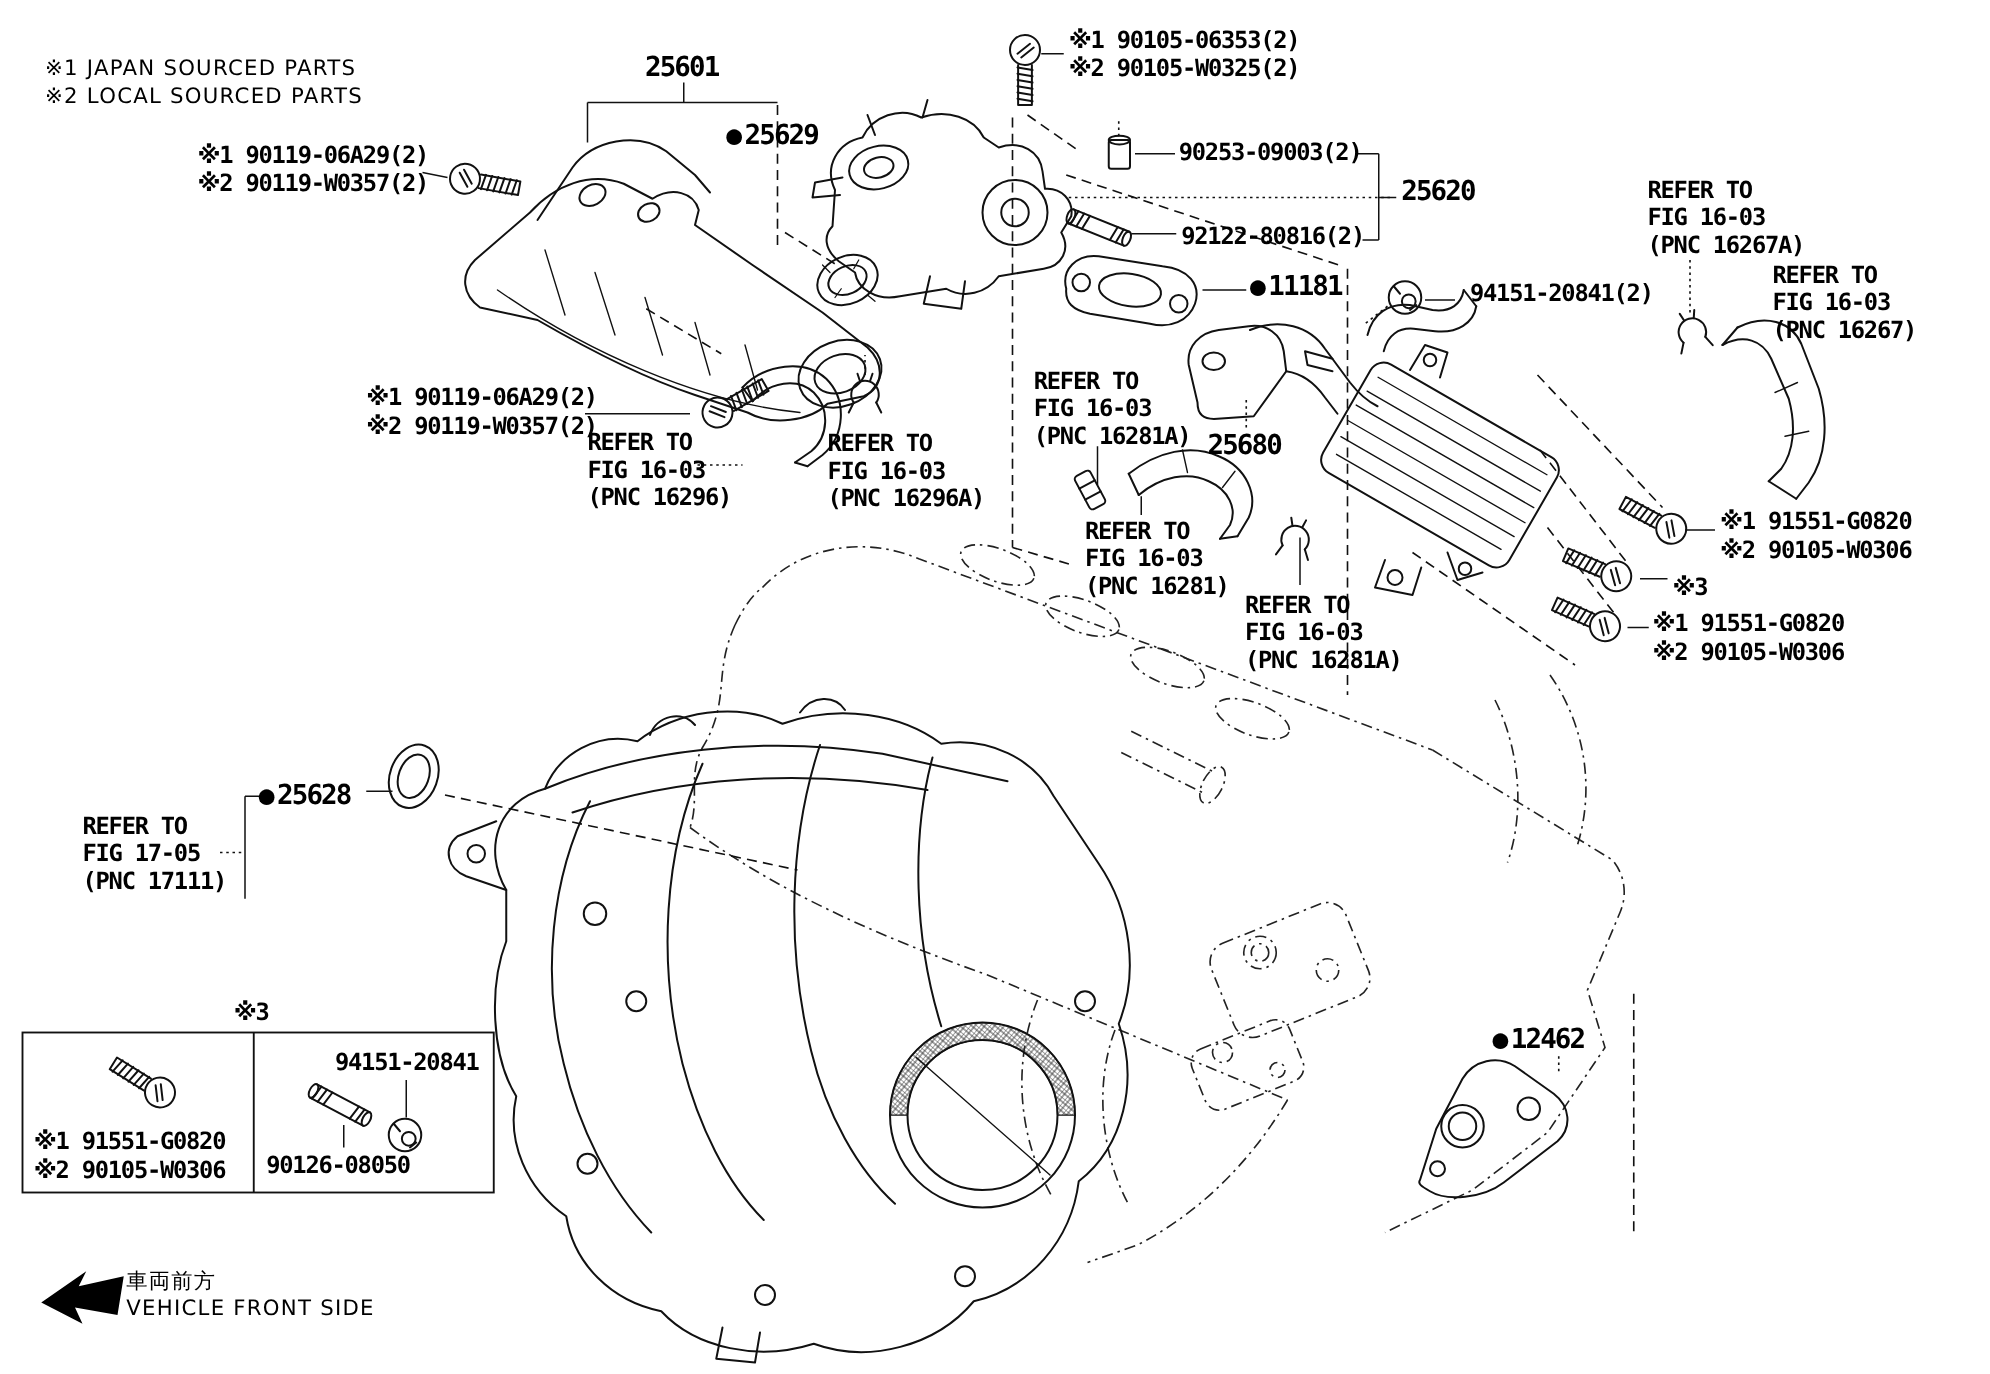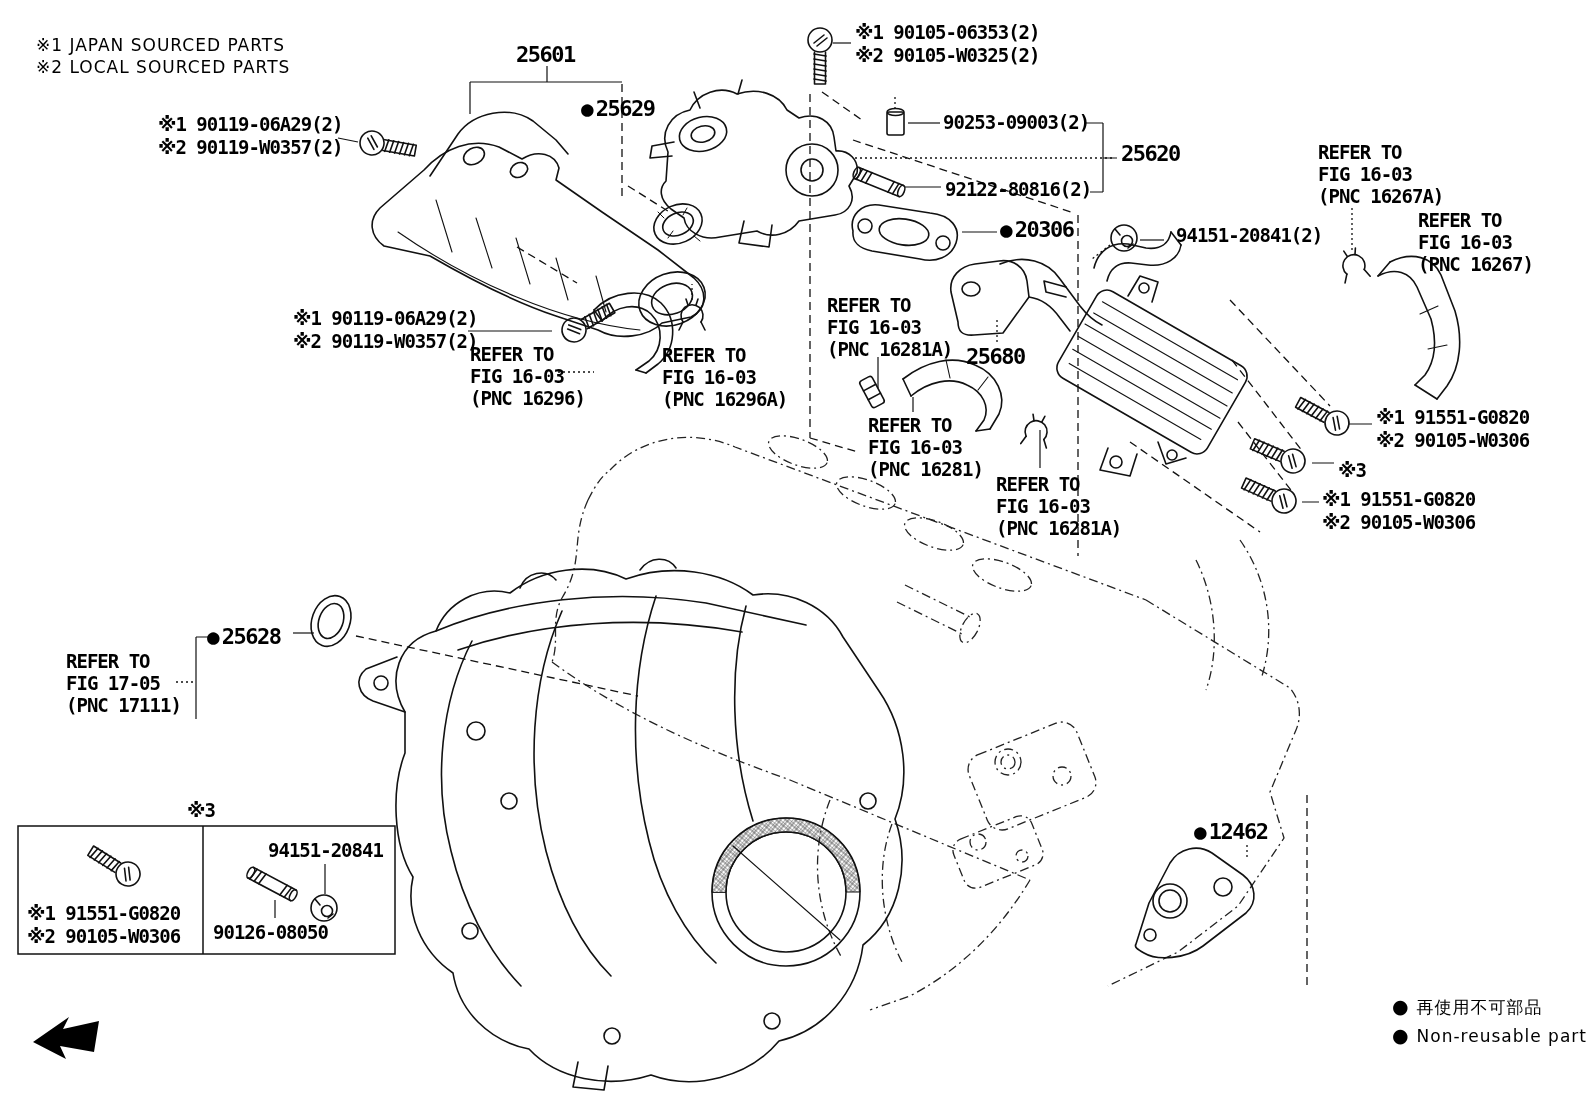--- a/index.html
+++ b/index.html
@@ -4,21 +4,21 @@
 <style>
   html,body{margin:0;padding:0;background:#fff;}
   #stage{position:relative;width:1592px;height:1099px;background:#fff;overflow:hidden;
          font-family:"DejaVu Sans Mono",monospace;color:#000;}
   svg.art{position:absolute;left:0;top:0;}
   .label{position:absolute;white-space:nowrap;font-family:"DejaVu Sans Mono","DejaVu Sans",monospace;
          font-size:19px;font-weight:bold;letter-spacing:-1px;line-height:23px;color:#000;}
   .big{font-size:22px;letter-spacing:-1.5px;}
   .ref{line-height:22px;}
   .sans{font-family:"DejaVu Sans","Liberation Sans",sans-serif;font-weight:normal;letter-spacing:1px;
-        font-size:17px;line-height:22px;}
+        font-size:17px;line-height:22px;margin-top:10px;}
   .dot{font-size:21px;letter-spacing:0;margin-right:2px;}
   .legend-dot{font-size:19px;margin-right:8px;letter-spacing:0;}
 </style>
 </head>
 <body>
 
 <div id="stage">
 
 <svg class="art" width="1592" height="1099" viewBox="0 0 1592 1099">
   <defs>
@@ -287,21 +287,21 @@
   <div>※1 90105-06353(2)</div>
   <div>※2 90105-W0325(2)</div>
 </div>
 
 <div class="label" style="left:943px;top:111px"><span>90253-09003(2)</span></div>
 
 <div class="label big" style="left:1121px;top:142px"><span>25620</span></div>
 
 <div class="label" style="left:945px;top:178px"><span>92122-80816(2)</span></div>
 
-<div class="label big" style="left:1000px;top:218px"><span class="dot">●</span><span>20306</span></div>
+<div class="label big" style="left:1000px;top:218px"><span class="dot">●</span><span>11181</span></div>
 
 <div class="label" style="left:1176px;top:224px"><span>94151-20841(2)</span></div>
 
 <div class="label ref" style="left:1318px;top:141px">
   <div>REFER TO</div>
       <div>FIG 16-03</div>
       <div>(PNC 16267A)</div>
 </div>
 
 <div class="label ref" style="left:1418px;top:209px">
@@ -378,21 +378,21 @@
 
 <div class="label" style="left:27px;top:902px">
   <div>※1 91551-G0820</div>
   <div>※2 90105-W0306</div>
 </div>
 
 <div class="label" style="left:213px;top:921px"><span>90126-08050</span></div>
 
 <div class="label big" style="left:1194px;top:820px"><span class="dot">●</span><span>12462</span></div>
 
-
-<div class="label sans" style="left:1392px;top:992px;line-height:28px">
-  <div><span class="legend-dot">●</span><span>再使用不可部品</span></div>
-  <div><span class="legend-dot">●</span><span>Non-reusable part</span></div>
-</div>
+<div class="label sans" style="left:101px;top:1004px">
+  <div>車両前方</div>
+  <div>VEHICLE FRONT SIDE</div>
+</div>
+
 
 <div class="label sans" style="left:1500px;top:1112px"><span>250740E</span></div>
 
 </div>
 
 </body></html>

